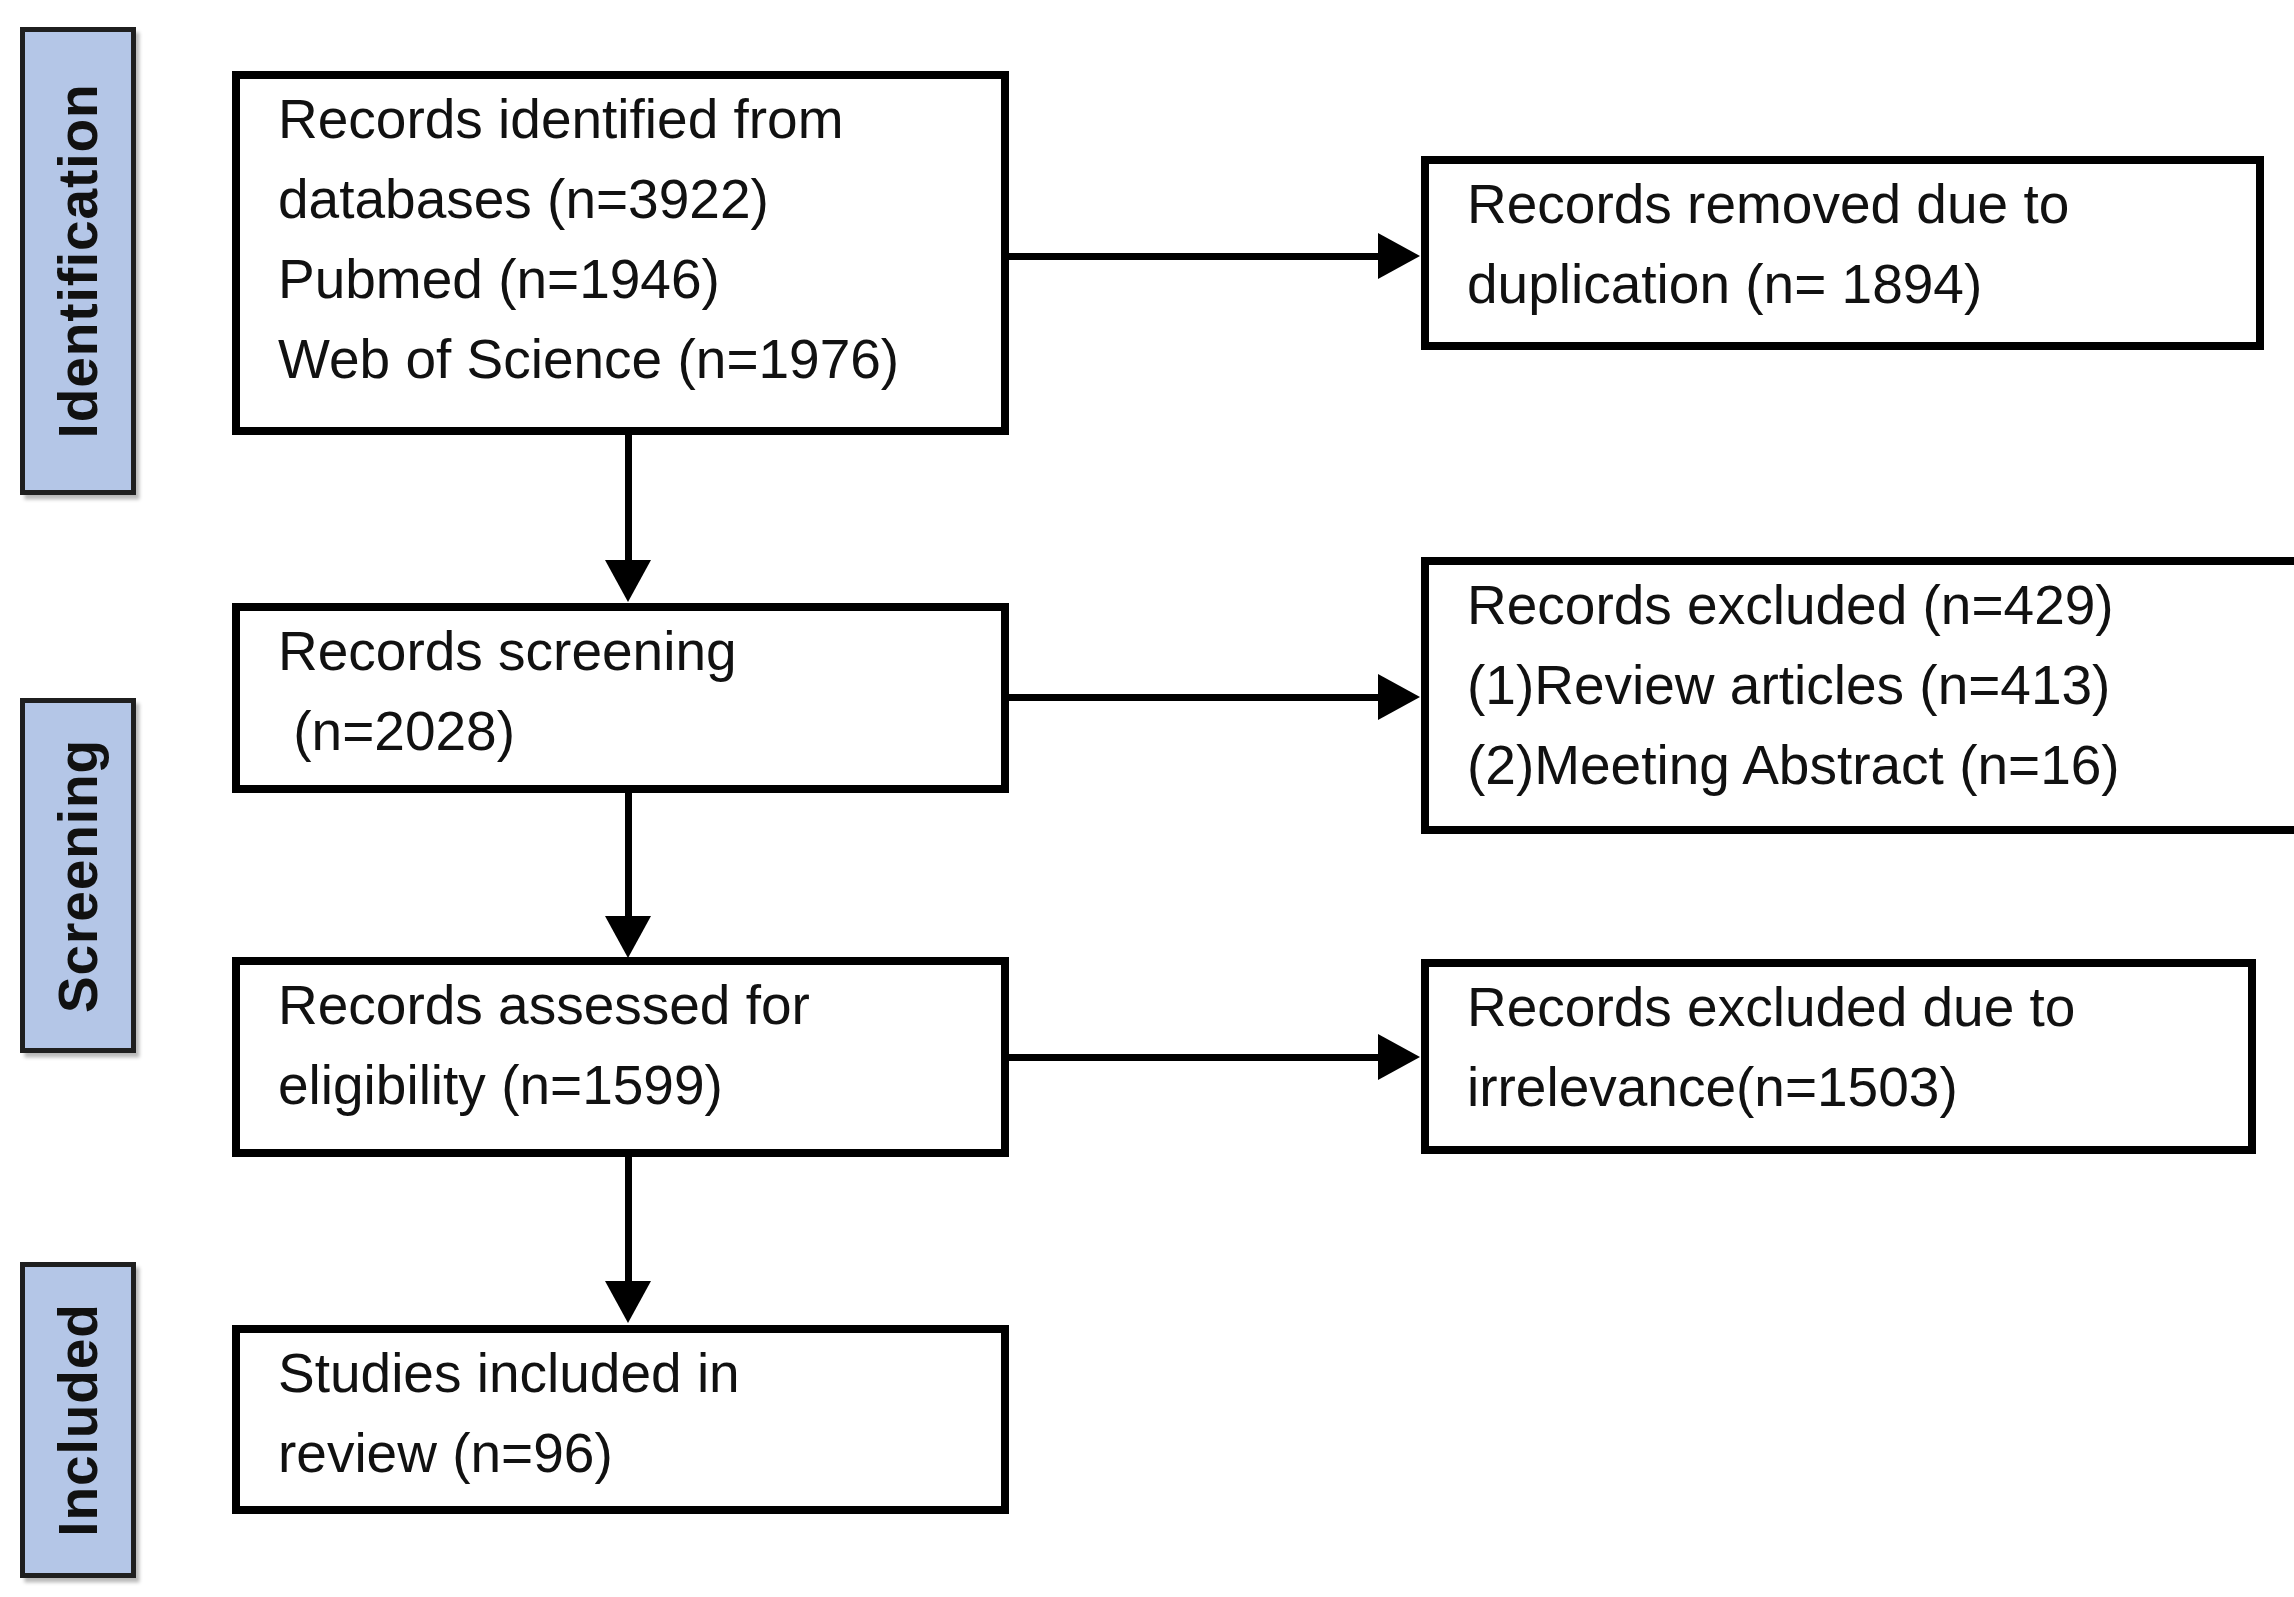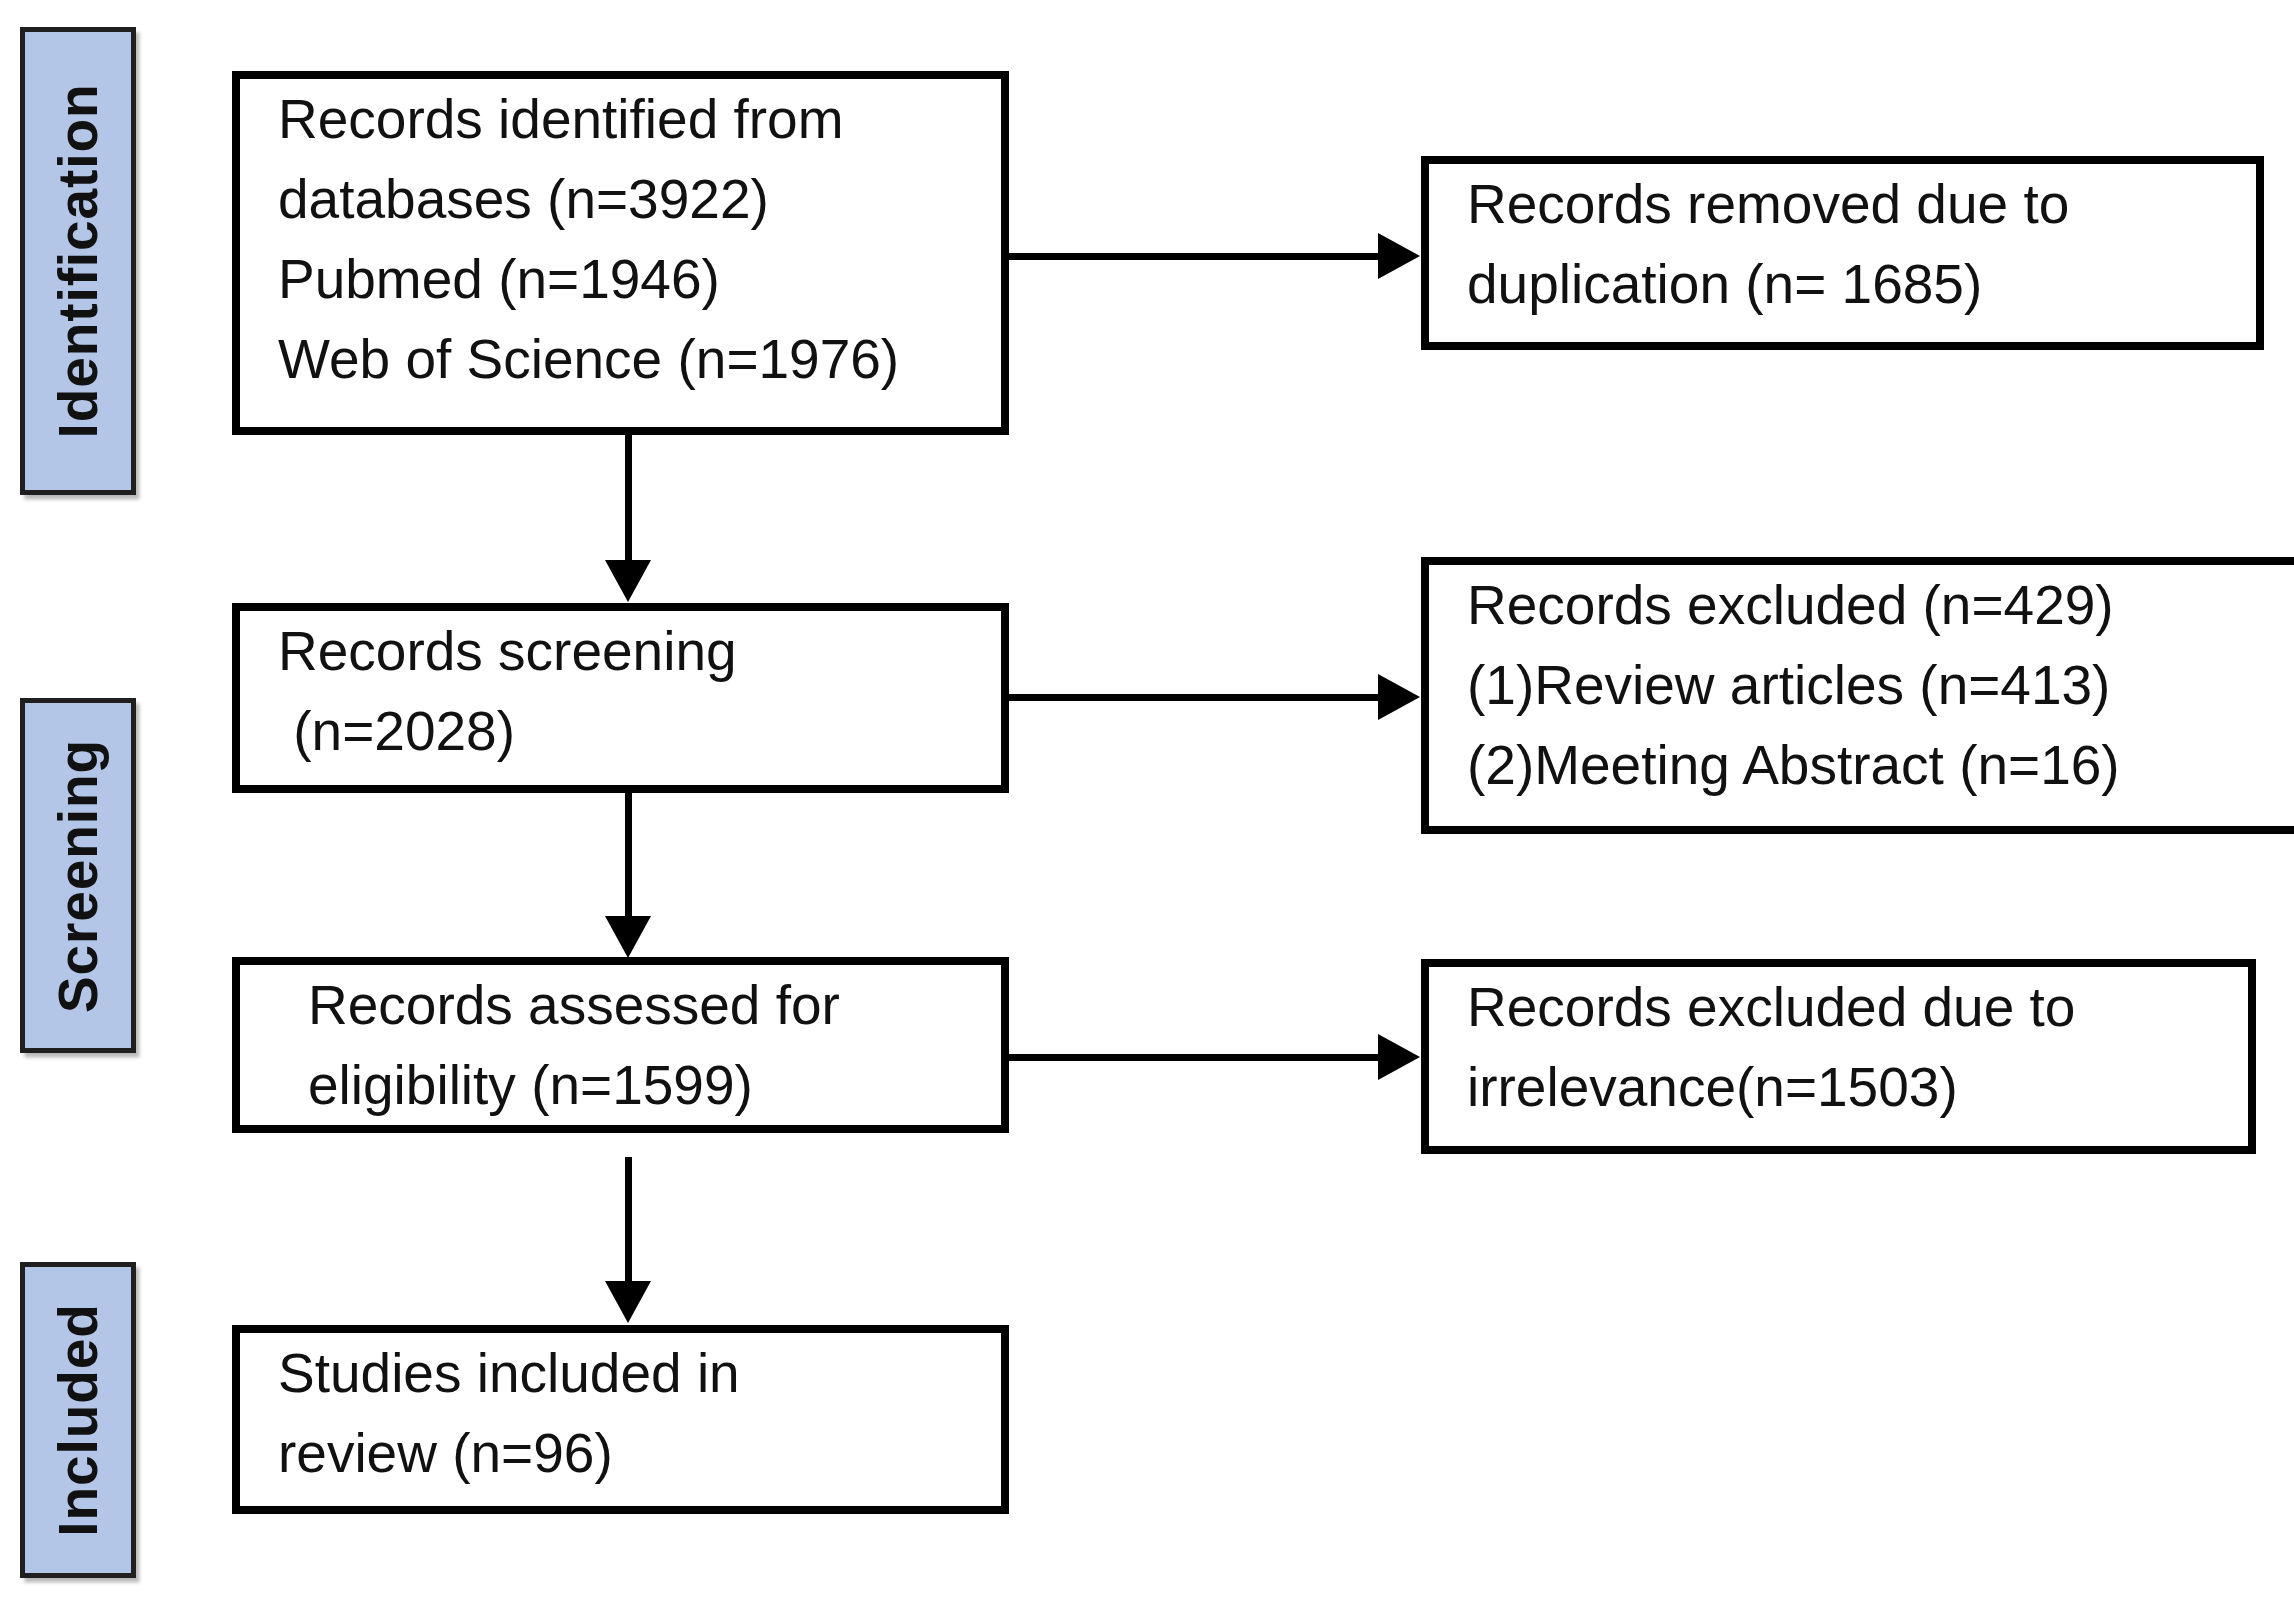--- a/index.html
+++ b/index.html
@@ -54,21 +54,21 @@
     font-size: 55px;
     line-height: 80px;
     font-weight: 400;
     color: var(--text, #111111);
     white-space: pre-wrap;
   }
   #box-identified   { left: 232px;  top: 71px;   width: 777px; height: 364px; }
   #box-removed      { left: 1421px; top: 156px;  width: 843px; height: 194px; }
   #box-screening    { left: 232px;  top: 603px;  width: 777px; height: 190px; }
   #box-excluded-scr { left: 1421px; top: 557px;  width: 1008px; height: 277px; }
-  #box-assessed     { left: 232px;  top: 957px; width: 777px; height: 176px; padding-left: 30px; }
+  #box-assessed     { left: 232px;  top: 957px; width: 777px; height: 200px; }
   #box-excluded-irr { left: 1421px; top: 959px; width: 835px; height: 195px; }
   #box-included     { left: 232px;  top: 1325px; width: 777px; height: 189px; }
 
   
   .hline, .vline {
     position: absolute;
     background: var(--arrow, #000000);
   }
   .hline { height: 7.3px; }
   .vline { width: 7.3px; }
@@ -115,21 +115,21 @@
   </div>
 
   <div class="flow-box" id="box-identified">
     <div class="box-text">Records identified from
 databases (n=3922)
 Pubmed (n=1946)
 Web of Science (n=1976)</div>
   </div>
   <div class="flow-box" id="box-removed">
     <div class="box-text">Records removed due to
-duplication (n= 1685)</div>
+duplication (n= 1894)</div>
   </div>
   <div class="flow-box" id="box-screening">
     <div class="box-text">Records screening
  (n=2028)</div>
   </div>
   <div class="flow-box" id="box-excluded-scr">
     <div class="box-text">Records excluded (n=429)
 (1)Review articles (n=413)
 (2)Meeting Abstract (n=16)</div>
   </div>

